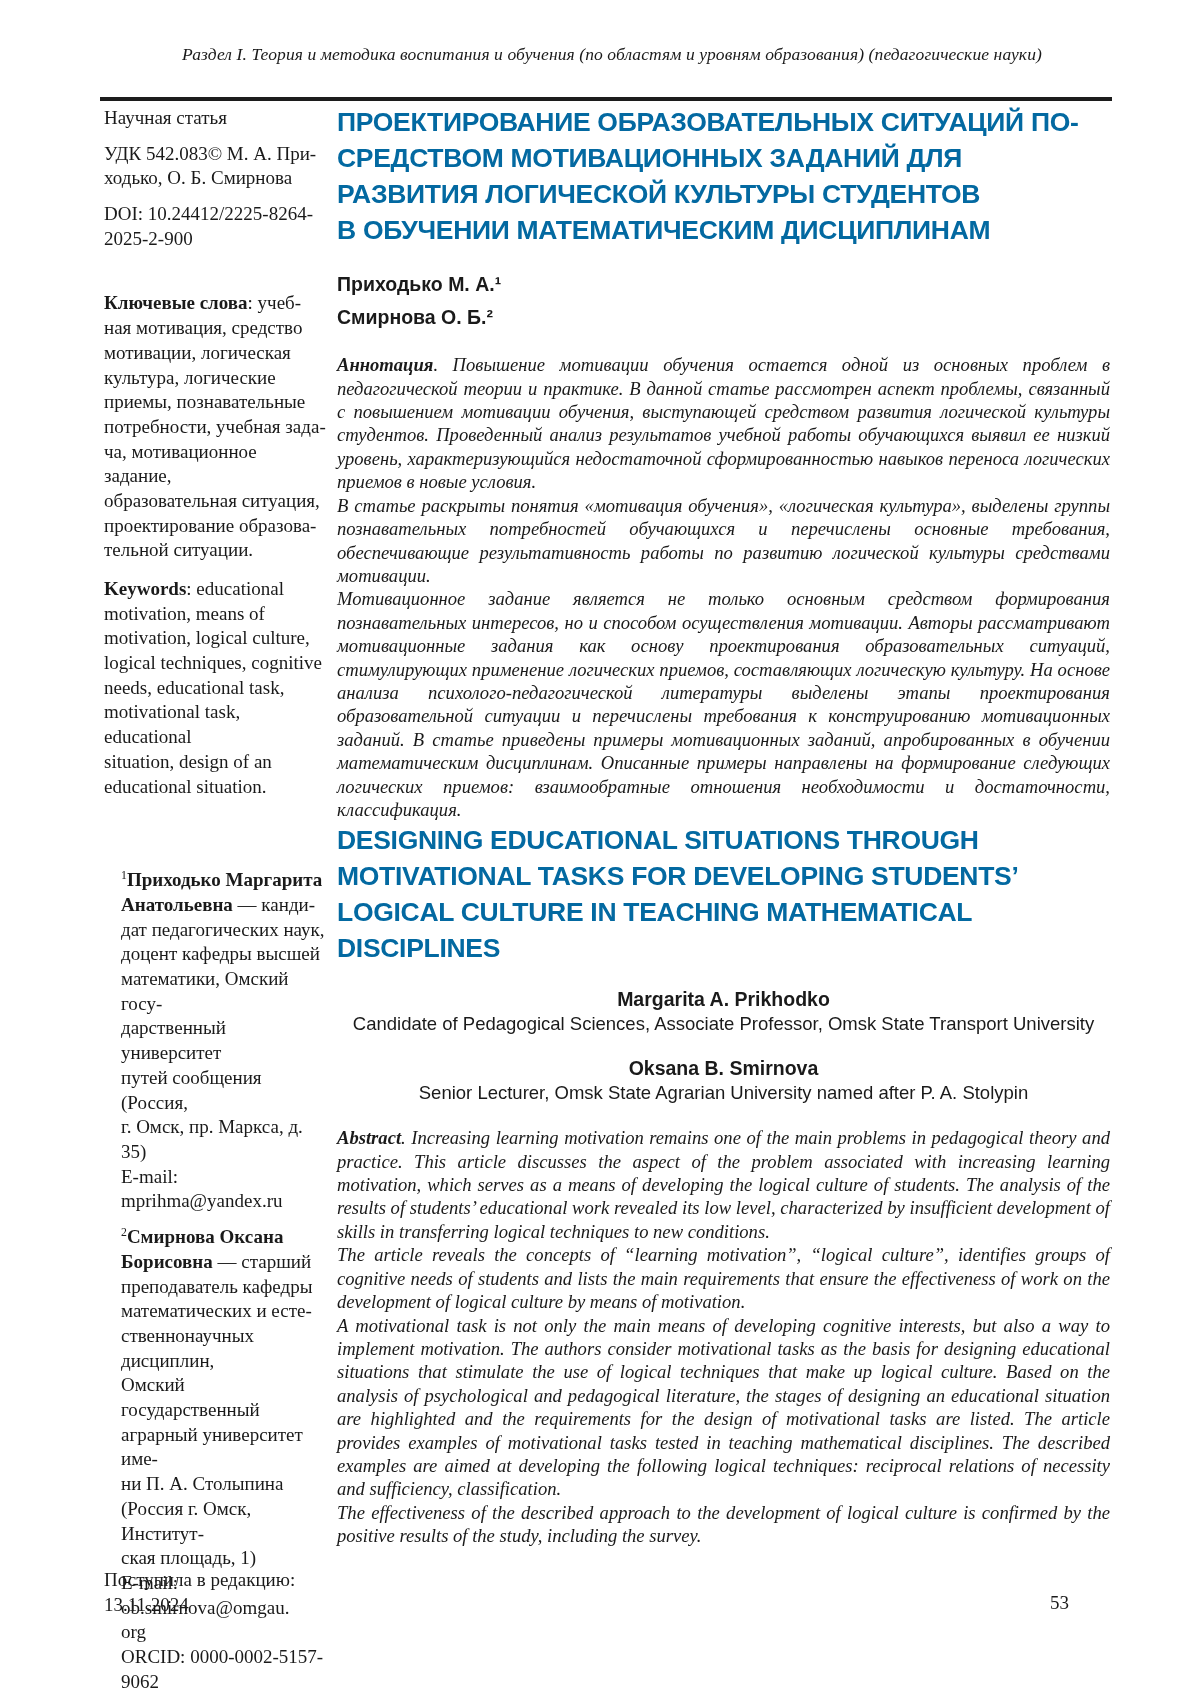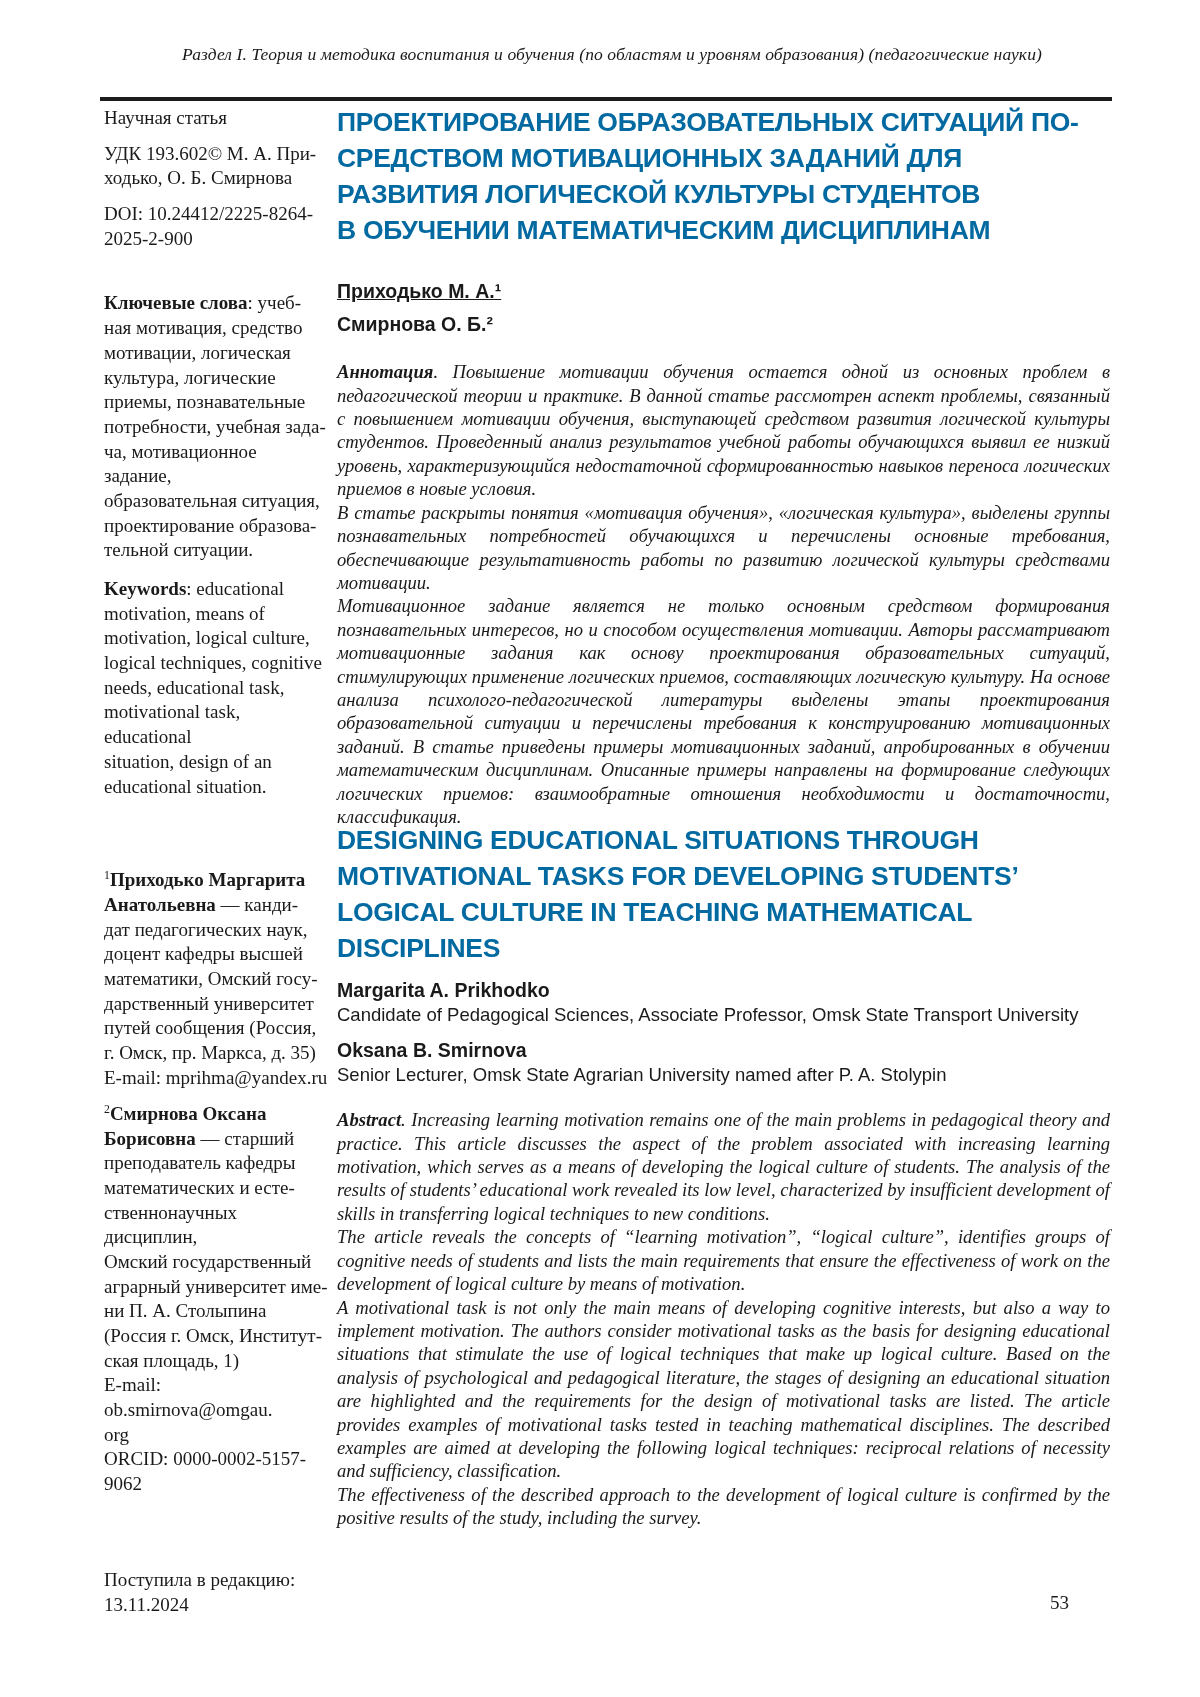--- a/index.html
+++ b/index.html
@@ -43,21 +43,21 @@
   }
   .col-left-top { top: 106px; }
   .article-type { margin: 0 0 11px 0; }
   .udc { margin: 0 0 11px 0; }
   .doi { margin: 0; }
   .keywords-ru { margin: 40px 0 0 0; }
   .keywords-en { margin: 14px 0 0 0; }
   .kw-label { font-weight: bold; }
 
   .col-left-bios { top: 868px; }
-  .bio { margin: 0 0 11px 0; }
+  .bio { margin: 0 0 11px 17px; }
   .bio sup { font-size: 0.62em; }
   .bio b { font-weight: bold; }
 
   .received {
     position: absolute;
     left: 104px;
     top: 1549px;
     width: 224px;
     font-size: 19px;
     line-height: 1.3;
@@ -79,32 +79,32 @@
     line-height: 1.36;
     letter-spacing: -0.3px;
     color: #0369a1;
   }
   .author-ru {
     margin: 0;
     font-family: "Liberation Sans", sans-serif;
     font-weight: bold;
     font-size: 19.5px;
   }
-  .author-ru-first { margin-top: 32px; text-decoration: underline; }
+  .author-ru-first { margin-top: 25px; }
   .author-ru-second { margin-top: 10px; }
   .abstract-block {
     margin-top: 24px;
     font-style: italic;
     font-size: 18.6px;
     line-height: 1.26;
     text-align: justify;
   }
   .abs { margin: 0; }
   .abs-label { font-weight: bold; }
-  .en-author { margin-top: 13px; }
+  .en-author { margin-top: 22px; text-align: center; }
   .en-name {
     margin: 0;
     font-family: "Liberation Sans", sans-serif;
     font-weight: bold;
     font-size: 19.5px;
   }
   .en-aff {
     margin: 2px 0 0 0;
     font-family: "Liberation Sans", sans-serif;
     font-weight: normal;
@@ -121,21 +121,21 @@
 </head>
 <body>
 
 <div class="page">
 
   <div class="running-head">Раздел I. Теория и методика воспитания и обучения (по областям и уровням образования) (педагогические науки)</div>
   <div class="head-rule"></div>
 
   <aside class="col-left col-left-top">
     <p class="article-type">Научная статья</p>
-    <p class="udc prewrap">УДК 193.602© М. А. При-
+    <p class="udc prewrap">УДК 542.083© М. А. При-
 ходько, О. Б. Смирнова</p>
     <p class="doi prewrap">DOI: 10.24412/2225-8264-
 2025-2-900</p>
     <p class="keywords-ru prewrap"><span class="kw-label">Ключевые слова</span><span>: учеб-
 ная мотивация, средство
 мотивации, логическая
 культура, логические
 приемы, познавательные
 потребности, учебная зада-
 ча, мотивационное задание,

